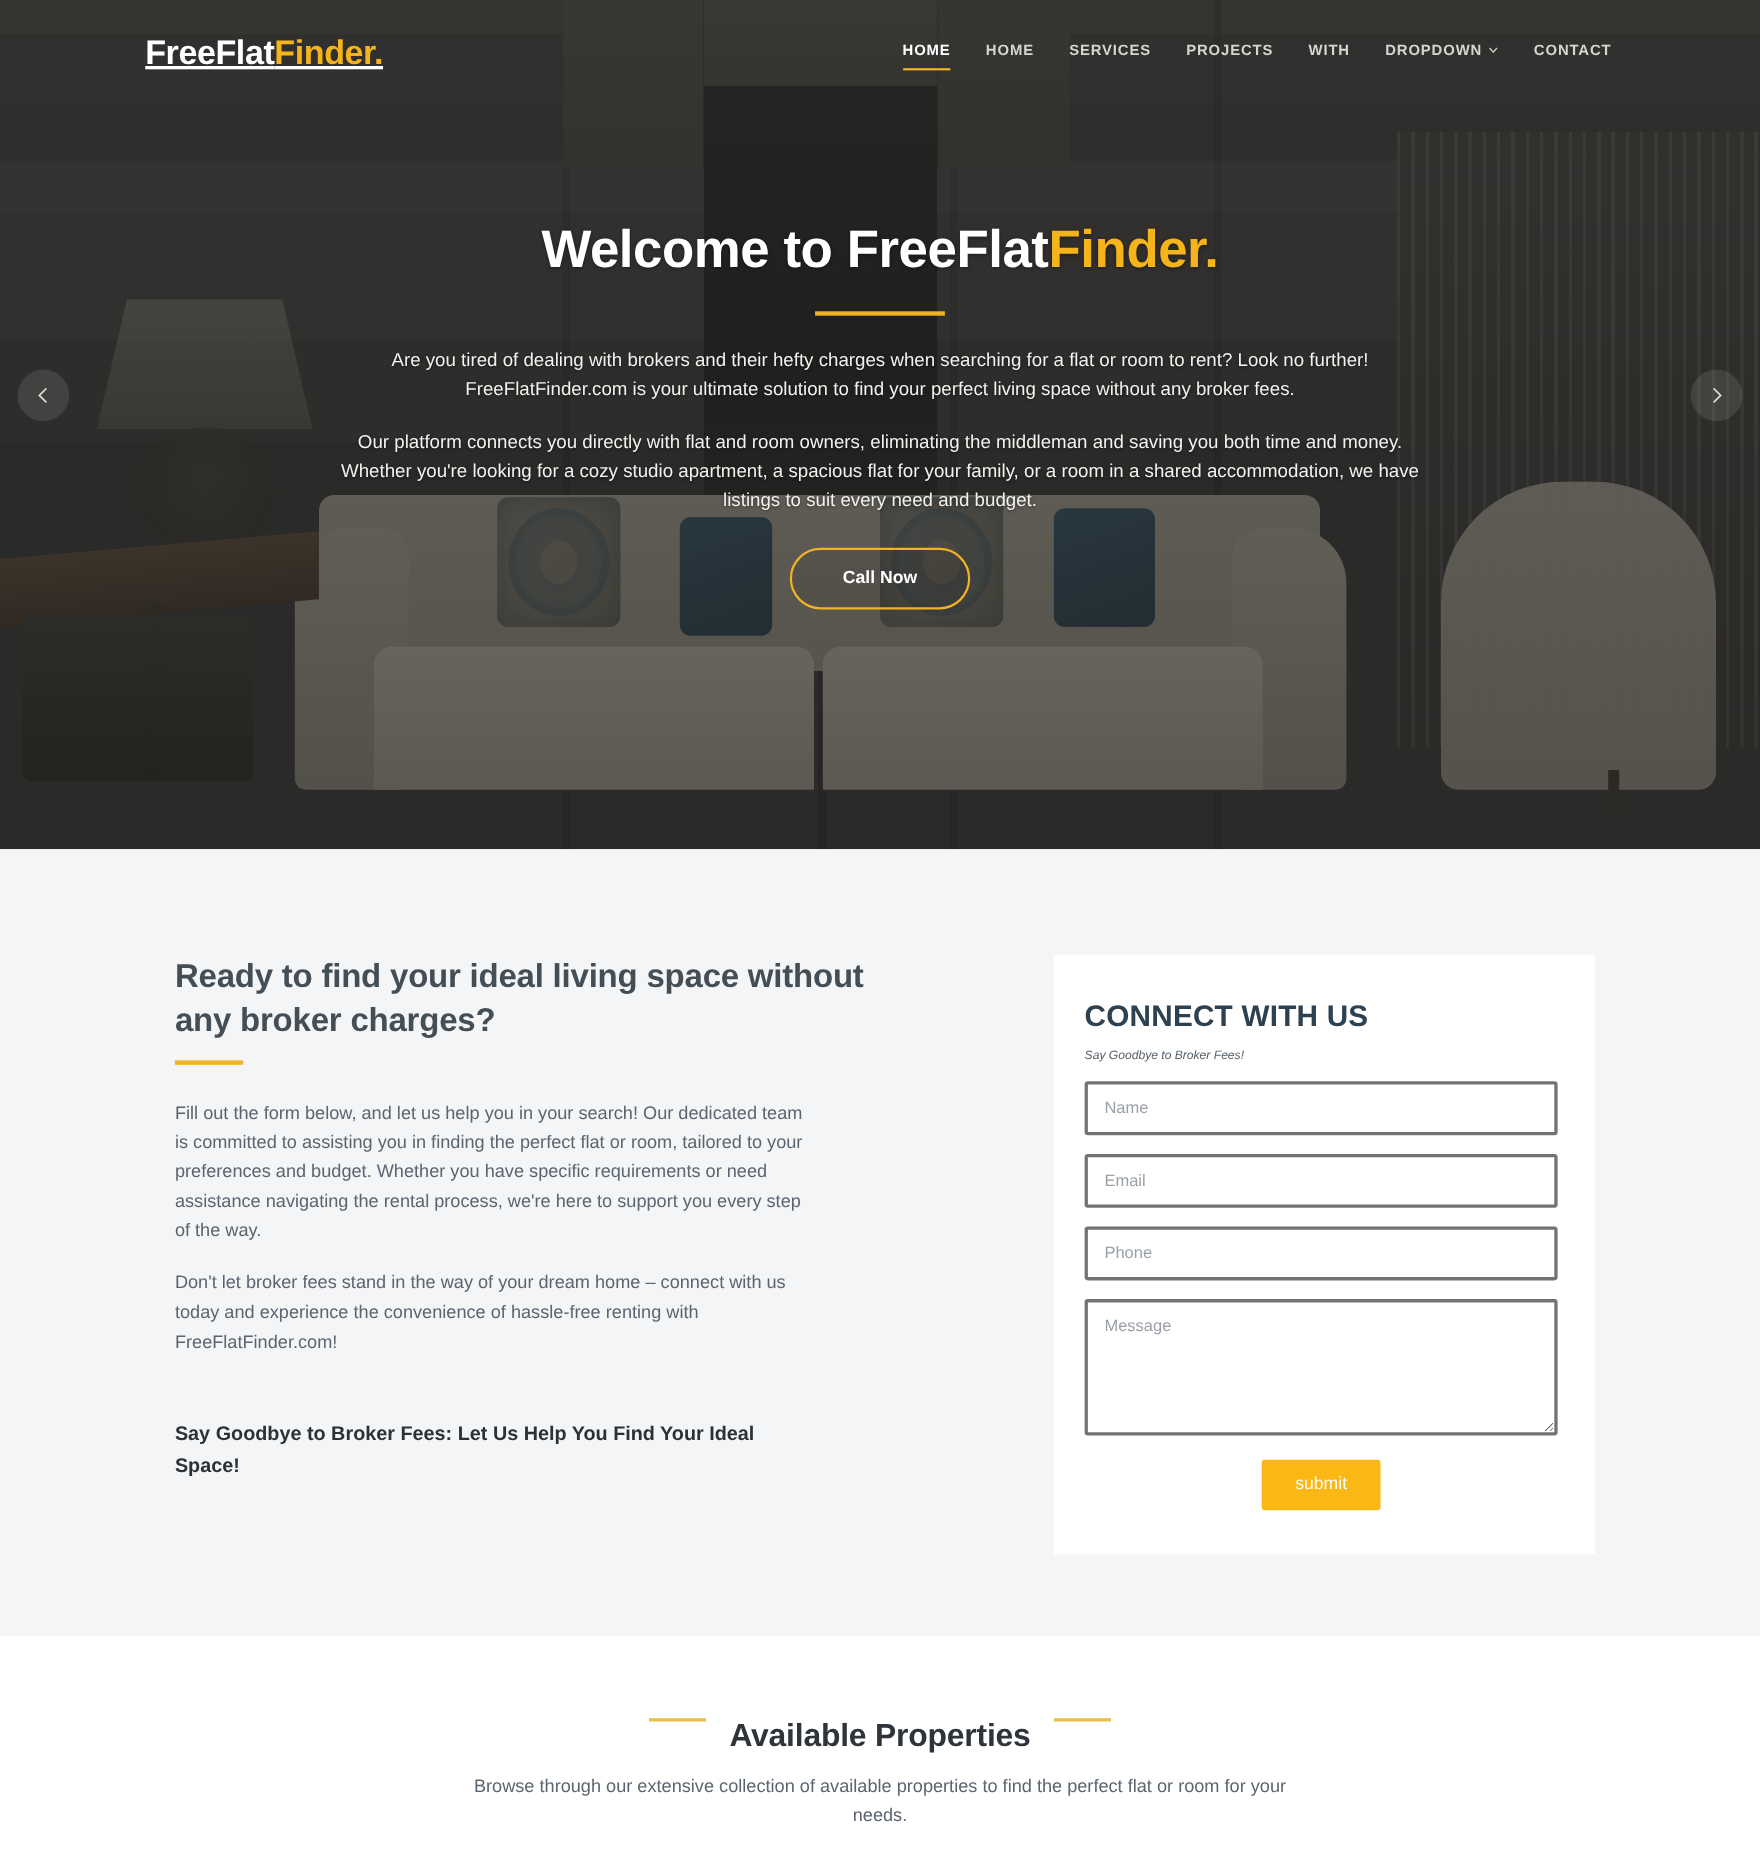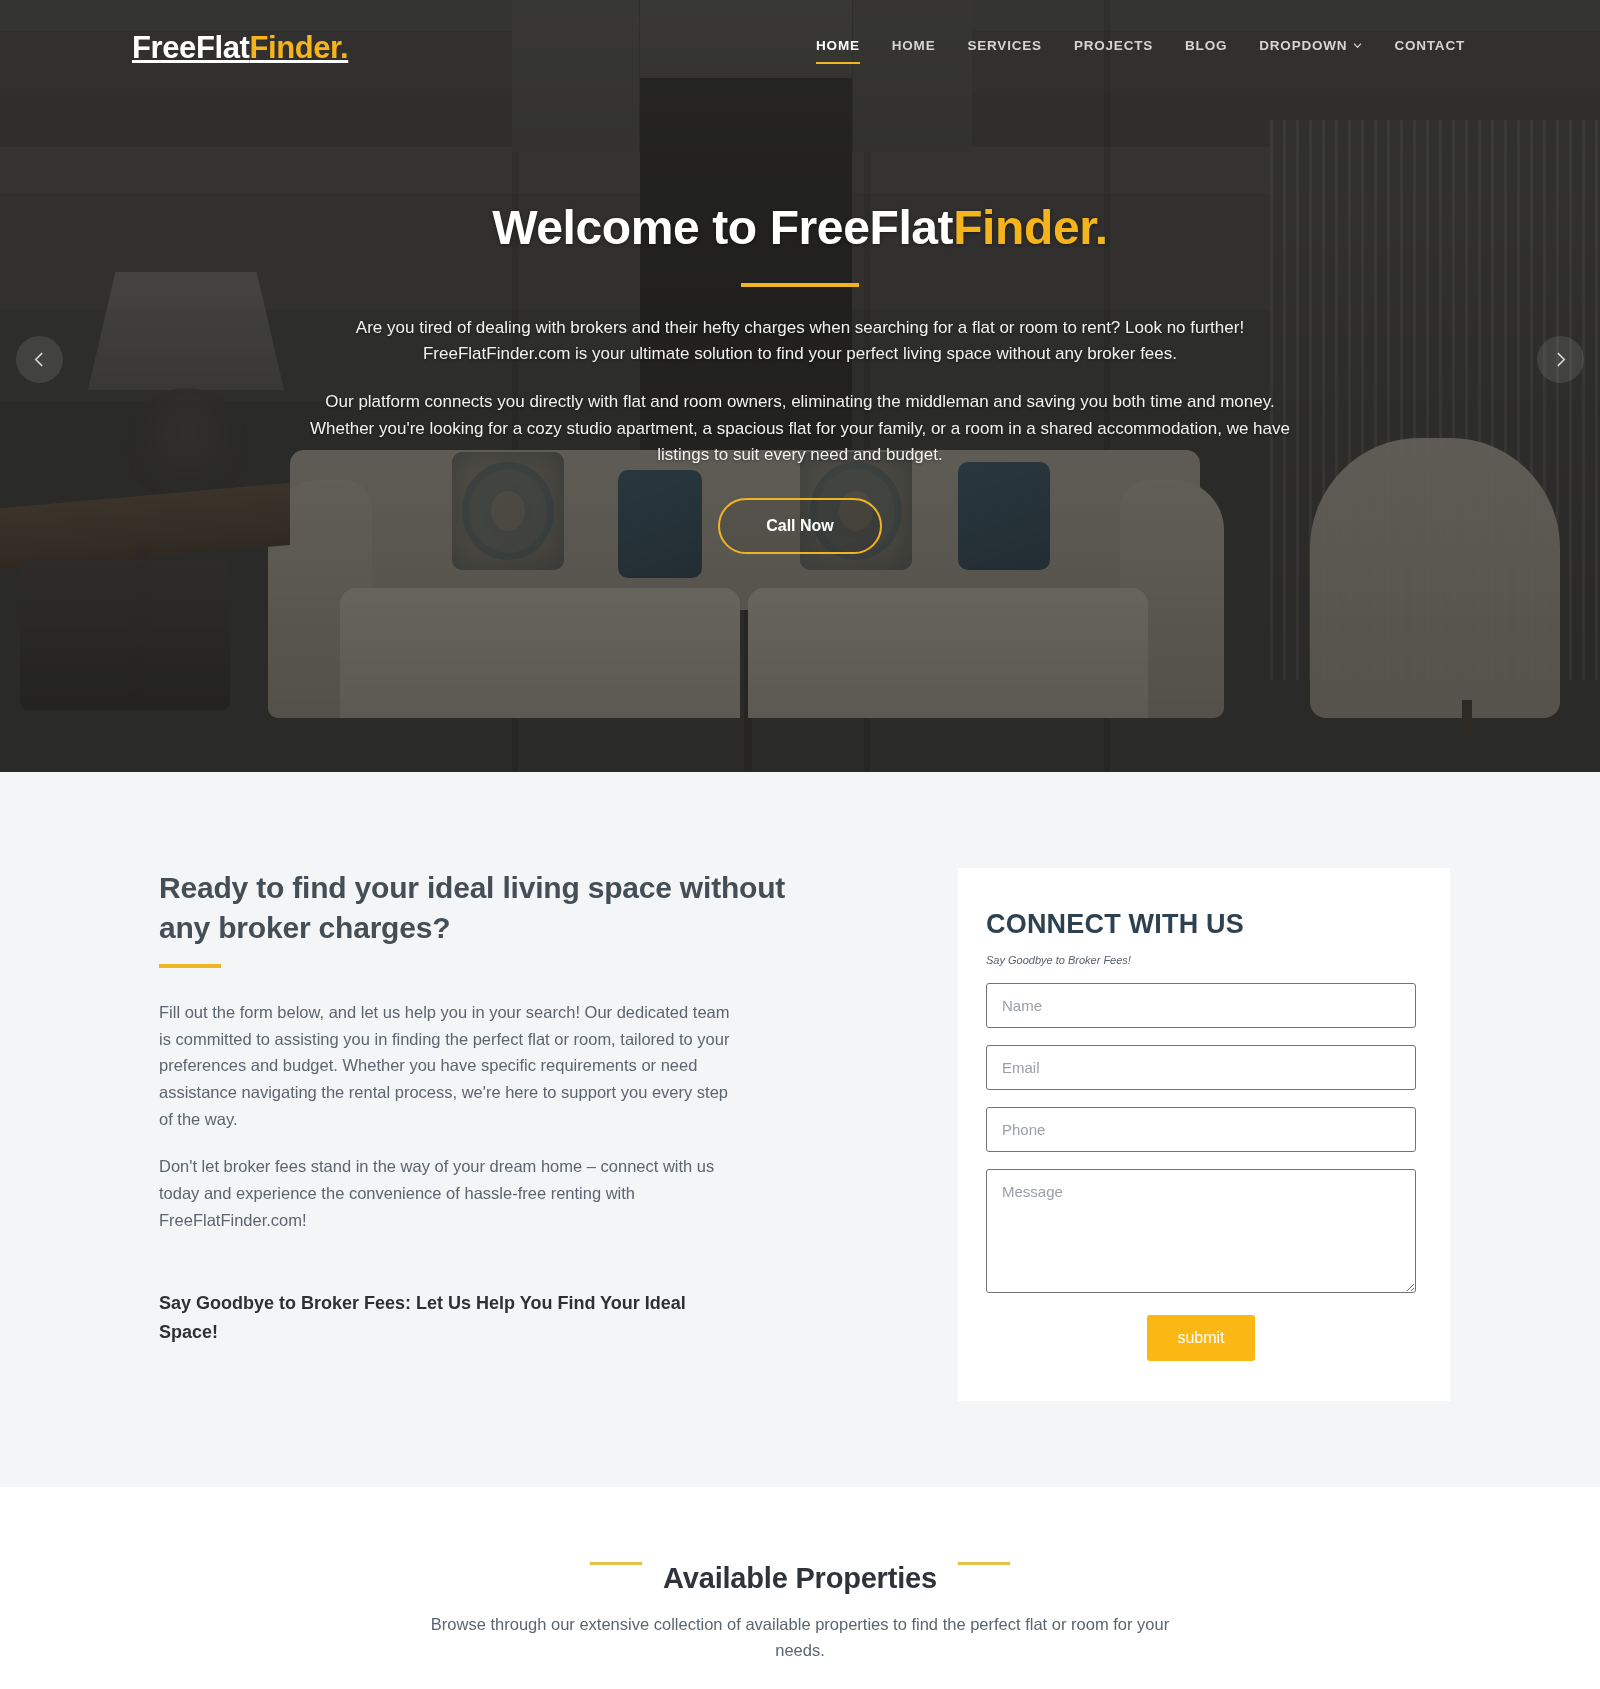--- a/index.html
+++ b/index.html
@@ -339,21 +339,21 @@
     margin-top: 14px;
     font-size: 11px;
     color: #56606a;
     font-style: italic;
   }
   .field {
     display: block;
     width: 100%;
     margin-top: 17px;
     padding: 13px 15px;
-    border: 1px solid #737373;
+    border: 3px solid #737373;
     border-radius: 3px;
     font-family: "Liberation Sans", sans-serif;
     font-size: 15px;
     color: #333;
     background: #fff;
     outline: none;
   }
   .field::placeholder { color: #9aa0a6; }
   textarea.field { height: 124px; resize: vertical; }
   .submit-row { display: flex; justify-content: center; margin-top: 22px; }
@@ -439,21 +439,21 @@
       <div class="nav-link">
         <span>HOME</span>
       </div>
       <div class="nav-link">
         <span>SERVICES</span>
       </div>
       <div class="nav-link">
         <span>PROJECTS</span>
       </div>
       <div class="nav-link">
-        <span>BLOG</span>
+        <span>WITH</span>
       </div>
       <div class="nav-link">
         <span>DROPDOWN</span>
         <svg class="caret" viewBox="0 0 12 12">
             <path d="M1.5 3.5 L6 8.5 L10.5 3.5" fill="none" stroke="#d5d5d2" stroke-width="1.6"></path>
           </svg>
       </div>
       <div class="nav-link">
         <span>CONTACT</span>
       </div>

